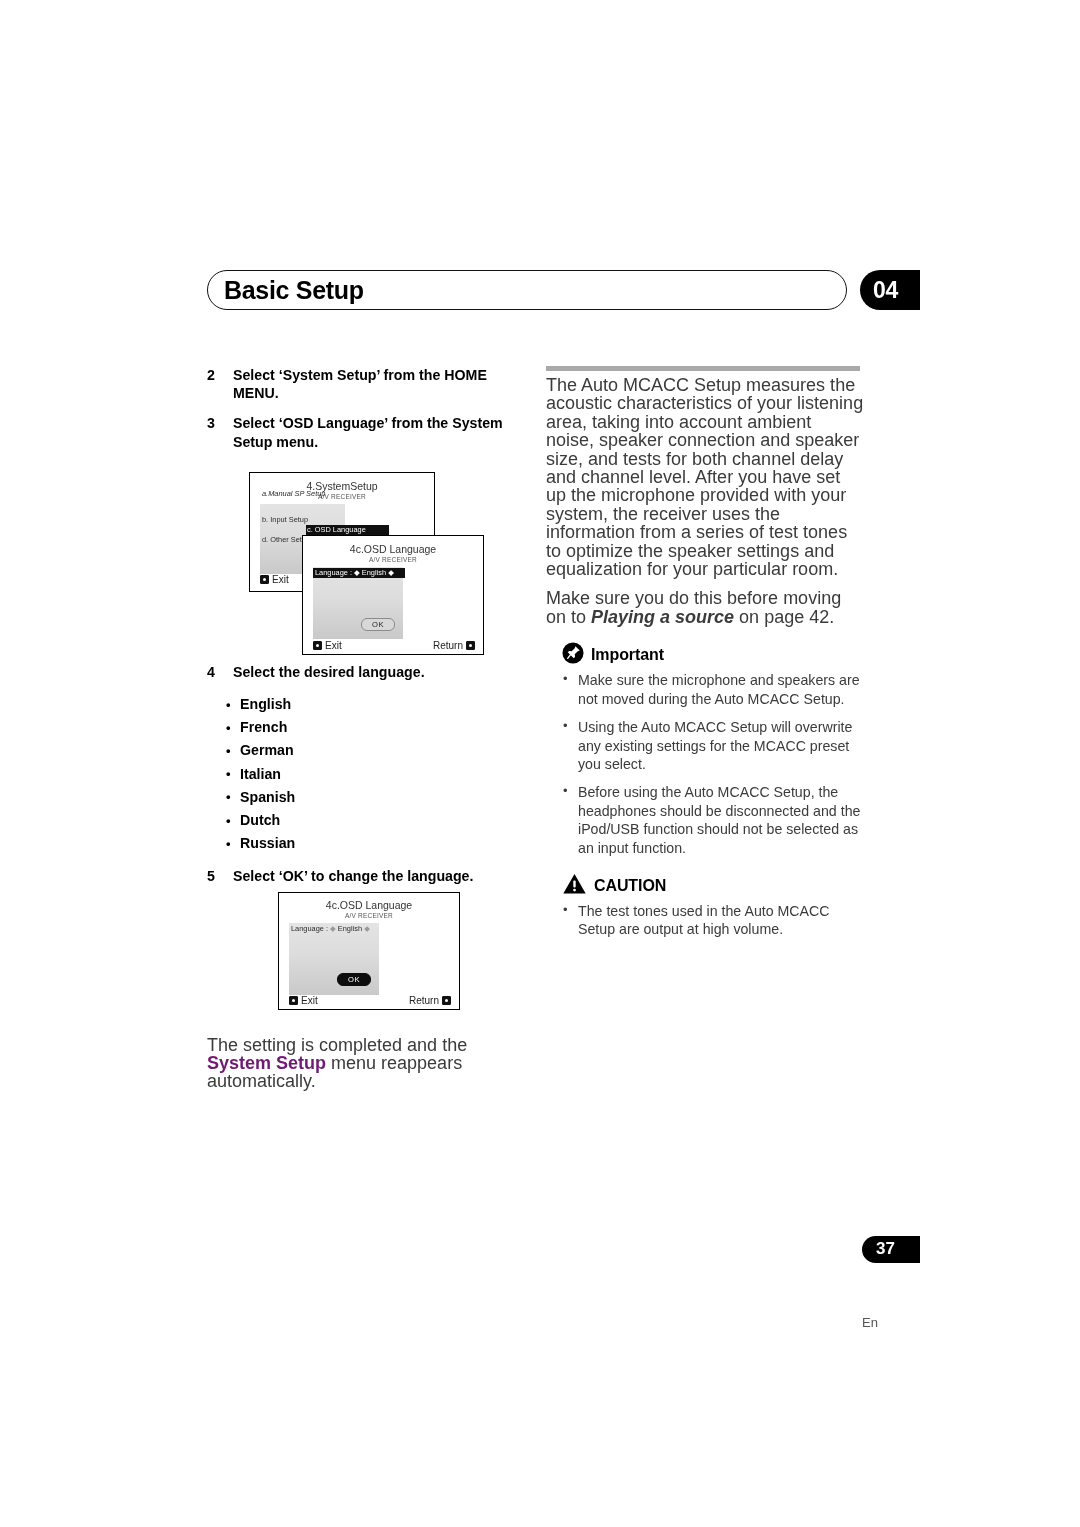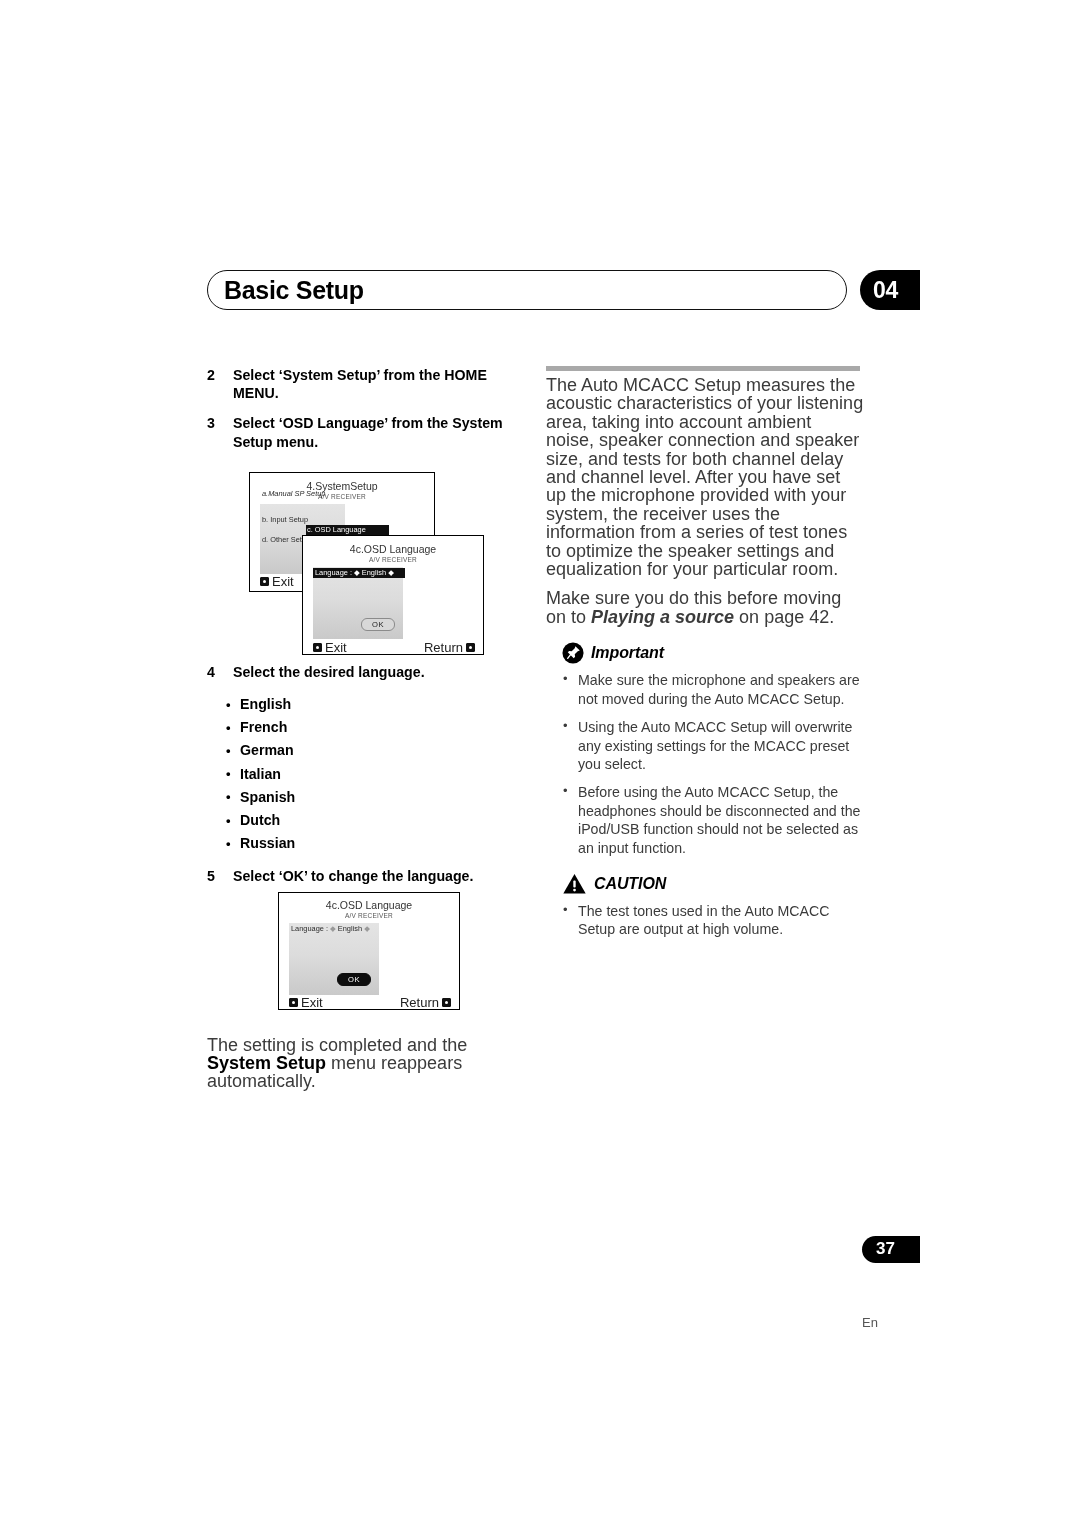--- a/index.html
+++ b/index.html
@@ -117,21 +117,21 @@
     top: -0.5px;
     font-size: 13px;
   }
 
   .body-text {
     font-size: 18px;
     color: #3b3b3b;
     line-height: 18.4px;
     margin: 0 0 11px 0;
   }
-  .body-text b { color: #000000; font-weight: 700; }
+  .body-text b { color: #701a75; font-weight: 700; }
   .body-text i { font-style: italic; font-weight: 700; color: #3b3b3b;}
 
   
   .rule {
     width: 314px;
     height: 5px;
     background: #a9a9a9;
     margin-bottom: 5px;
   }
   .section-title {
@@ -139,23 +139,22 @@
     font-weight: 700;
     color: #000;
     line-height: 26.5px;
     letter-spacing: -0.25px;
     margin-bottom: 8px;
   }
 
   
   .callout-head {
     display: flex;
-    align-items: center;
+    align-items: flex-end;
     margin: 16px 0 7px 16px;
-    font-style: italic;
   }
   .callout-head .label {
     font-size: 16px;
     font-weight: 700;
     color: #000;
     margin-left: 7px;
     letter-spacing: -0.1px;
   }
   .icon-important { width: 22px; height: 22px; display:block; }
   .icon-caution   { width: 25px; height: 22px; display:block; }
@@ -217,21 +216,21 @@
     color: #2b2b2b;
     white-space: nowrap;
     line-height: 10px;
   }
   .osd-row.sel {
     background: #101010;
     color: #ffffff;
   }
   .osd-footbtn {
     position: absolute;
-    font-size: 13px;
+    font-size: 10px;
     color: #222;
     display: flex;
     align-items: center;
     gap: 3px;
     white-space: nowrap;
   }
   .kbox {
     display: inline-block;
     width: 9px; height: 9px;
     background: #111;

